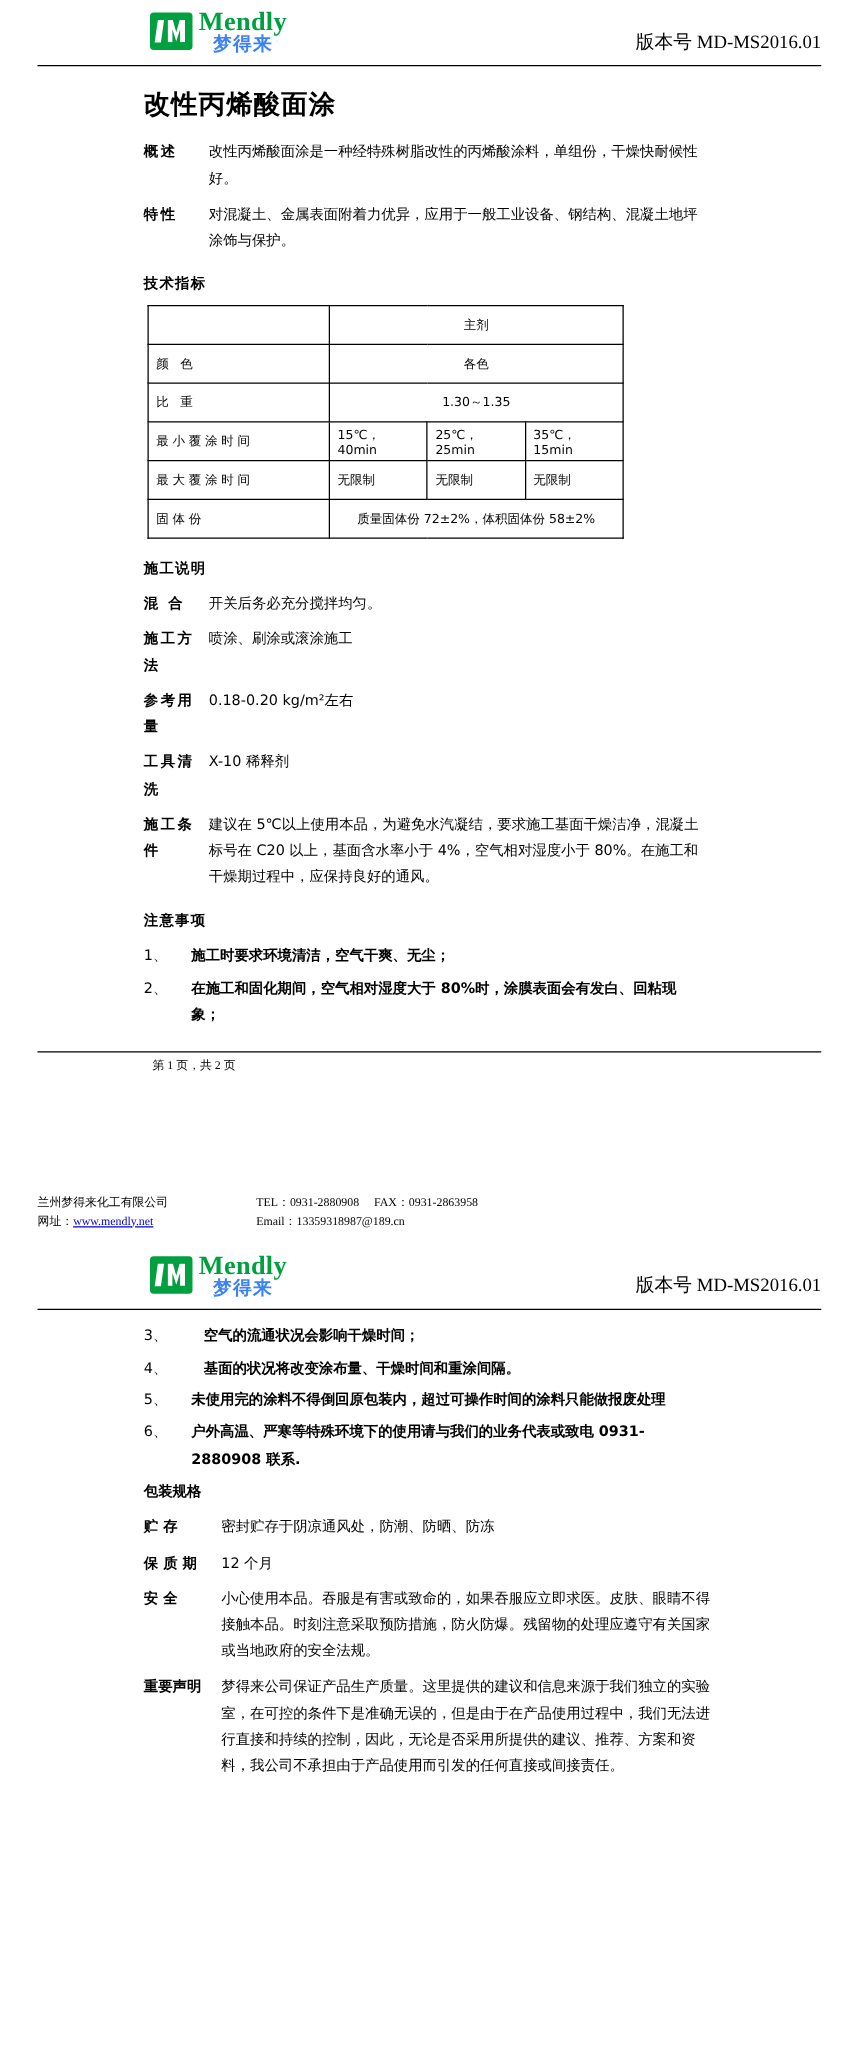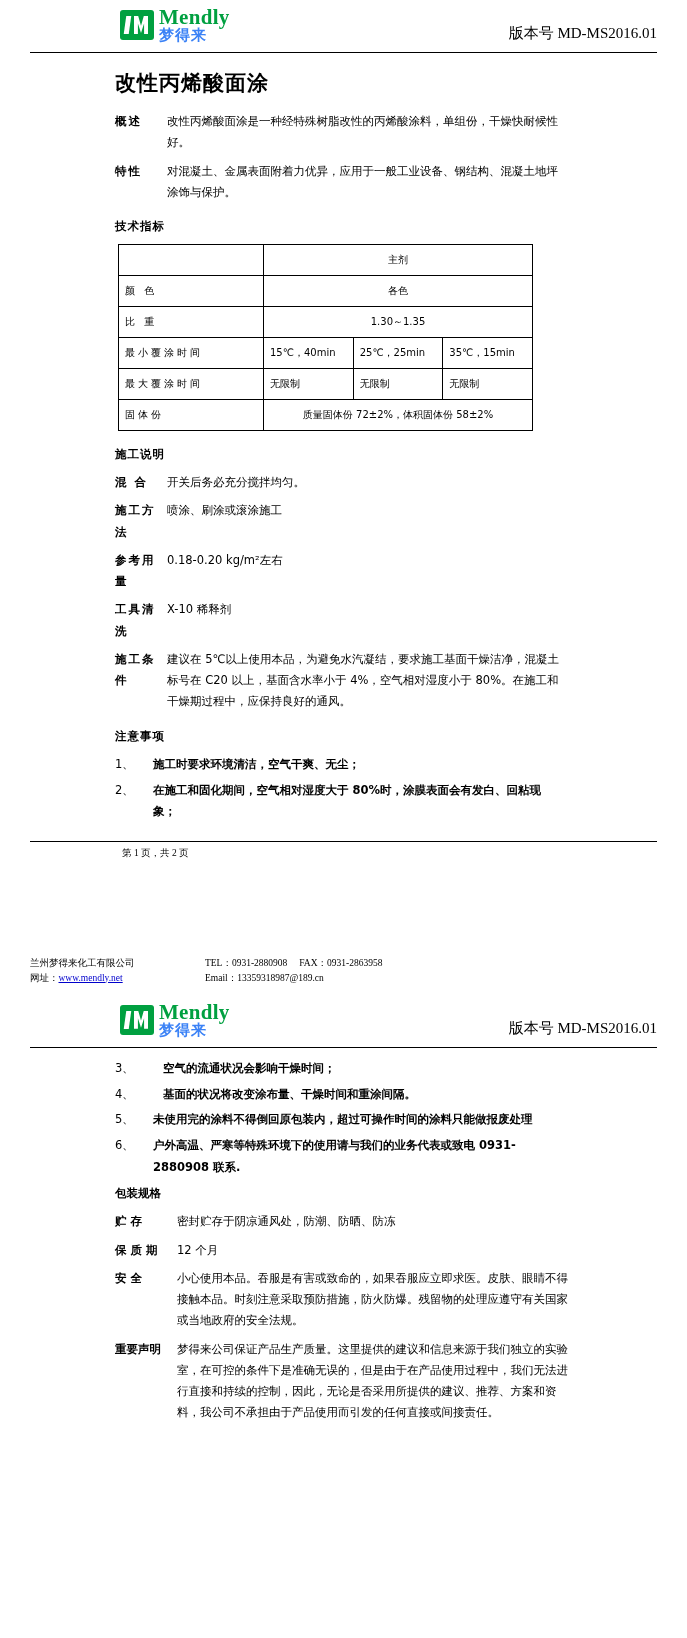--- a/index.html
+++ b/index.html
@@ -20,20 +20,21 @@
   }
   .page-1 { min-height: 760px; }
   .page-2 { min-height: 860px; }
 
   
   .doc-header {
     position: relative;
     height: 48px;
     padding: 6px 44px 0 30px;
     box-sizing: border-box;
+    text-align: center;
   }
   .logo-wrap {
     position: absolute;
     left: 120px;
     top: 6px;
     display: flex;
     align-items: center;
   }
   .logo-mark {
     width: 34px;
@@ -131,21 +132,21 @@
     font-weight: bold;
     font-size: 11.5px;
     margin: 16px 0 10px 75px;
     letter-spacing: 1px;
   }
 
   
   table.spec {
     border-collapse: collapse;
     margin: 4px 0 0 78px;
-    width: 415px;
+    width: 381px;
     font-family: "DejaVu Sans", sans-serif;
     font-size: 10px;
   }
   table.spec td {
     border: 1px solid #000;
     height: 26px;
     padding: 2px 6px;
     vertical-align: middle;
   }
   td.lbl { width: 132px; letter-spacing: 3px; }

